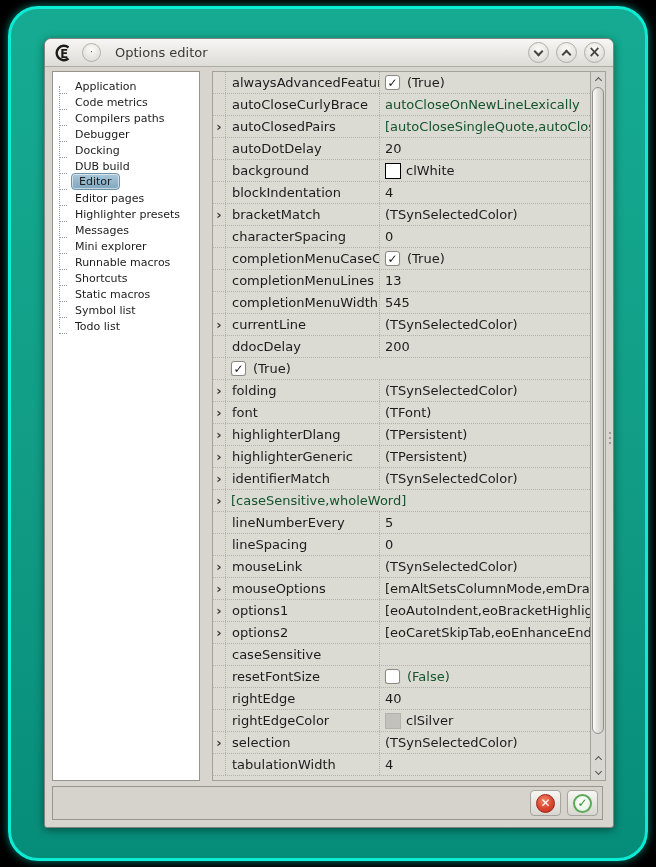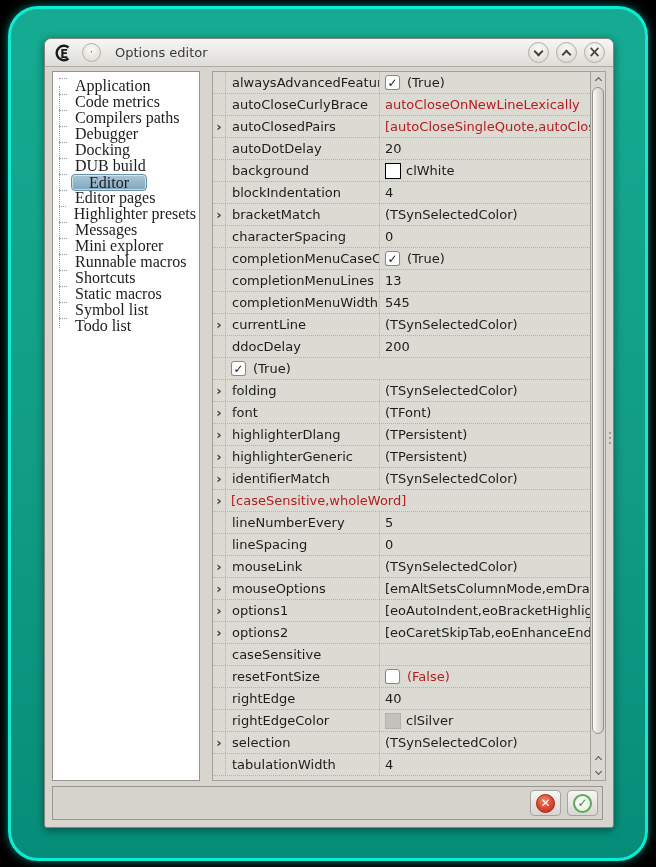--- a/index.html
+++ b/index.html
@@ -66,47 +66,47 @@
 
   
   .sidebar {
     position:absolute; left:0; top:4px; width:148px; bottom:39px;
     background:#fff; border:1px solid #96948d; padding:6px 0 0 5px;
     overflow:hidden;
   }
   .tree { position:relative; }
   .tree::before { content:""; position:absolute; left:1px; top:8px; height:242px;
     border-left:1px dotted #8d99ad; }
-  .tree-item { height:16px; line-height:15px; font-size:16px; white-space:nowrap;
-    display:flex; align-items:flex-start;font-family:Liberation Serif, serif; }
+  .tree-item { height:16px; line-height:15px; font-size:11px; white-space:nowrap;
+    display:flex; align-items:flex-end; }
   .twig { display:inline-block; width:8px; border-top:1px dotted #8d99ad; margin:0 5px 0 1px; }
   .tree-label { padding:0 3px; }
   .tree-label.selected {
     background:linear-gradient(#aac7d8,#7fa6bd);
     border:1px solid #6b92a8;
     box-shadow:inset 0 0 0 1px rgba(255,255,255,.55);
-    border-radius:4px; padding:0 17px; margin-left:-1px;
+    border-radius:4px; padding:0 7px; margin-left:-1px;
   }
 
   
   .grid {
     position:absolute; left:160px; right:0; top:4px; bottom:39px;
     background:#dbdad3; border:1px solid #a3a19b; overflow:hidden;
   }
   .rows { position:absolute; left:0; top:0; right:15px; bottom:0; }
   .prow { height:22px; display:flex; align-items:center;
     border-bottom:1px dotted #b3b1ab; font-size:13px; }
   .cell-gutter { width:13px; align-self:stretch; border-right:1px dotted #b3b1ab;
     display:flex; align-items:center; justify-content:center; }
   .exp-arrow { font-size:13px; font-weight:bold; color:#3a3a37; line-height:12px; }
   .cell-name { width:154px; align-self:stretch; display:flex; align-items:center;
     padding-left:6px; border-right:1px dotted #b3b1ab; overflow:hidden; white-space:nowrap; }
   .cell-value { flex:1; display:flex; align-items:center; padding-left:5px;
     overflow:hidden; white-space:nowrap; }
-  .val-green { color:#b91c1c; }
+  .val-green { color:#14532d; }
   .cb { width:15px; height:15px; background:#fff; border:1px solid #8a8880; border-radius:3px;
     display:inline-flex; align-items:center; justify-content:center;
     font-size:12px; font-weight:bold; color:#191917; margin-right:7px; flex:none;
     box-shadow:0 1px 1px rgba(0,0,0,.18); }
   .sw { width:16px; height:16px; display:inline-block; margin-right:5px; flex:none; }
 
   
   .vscroll { position:absolute; right:0; top:0; bottom:0; width:15px;
     background:#d9d7d1; border-left:1px solid #a3a19b; }
   .sb-arrow { position:absolute; left:0; width:14px; height:13px;

